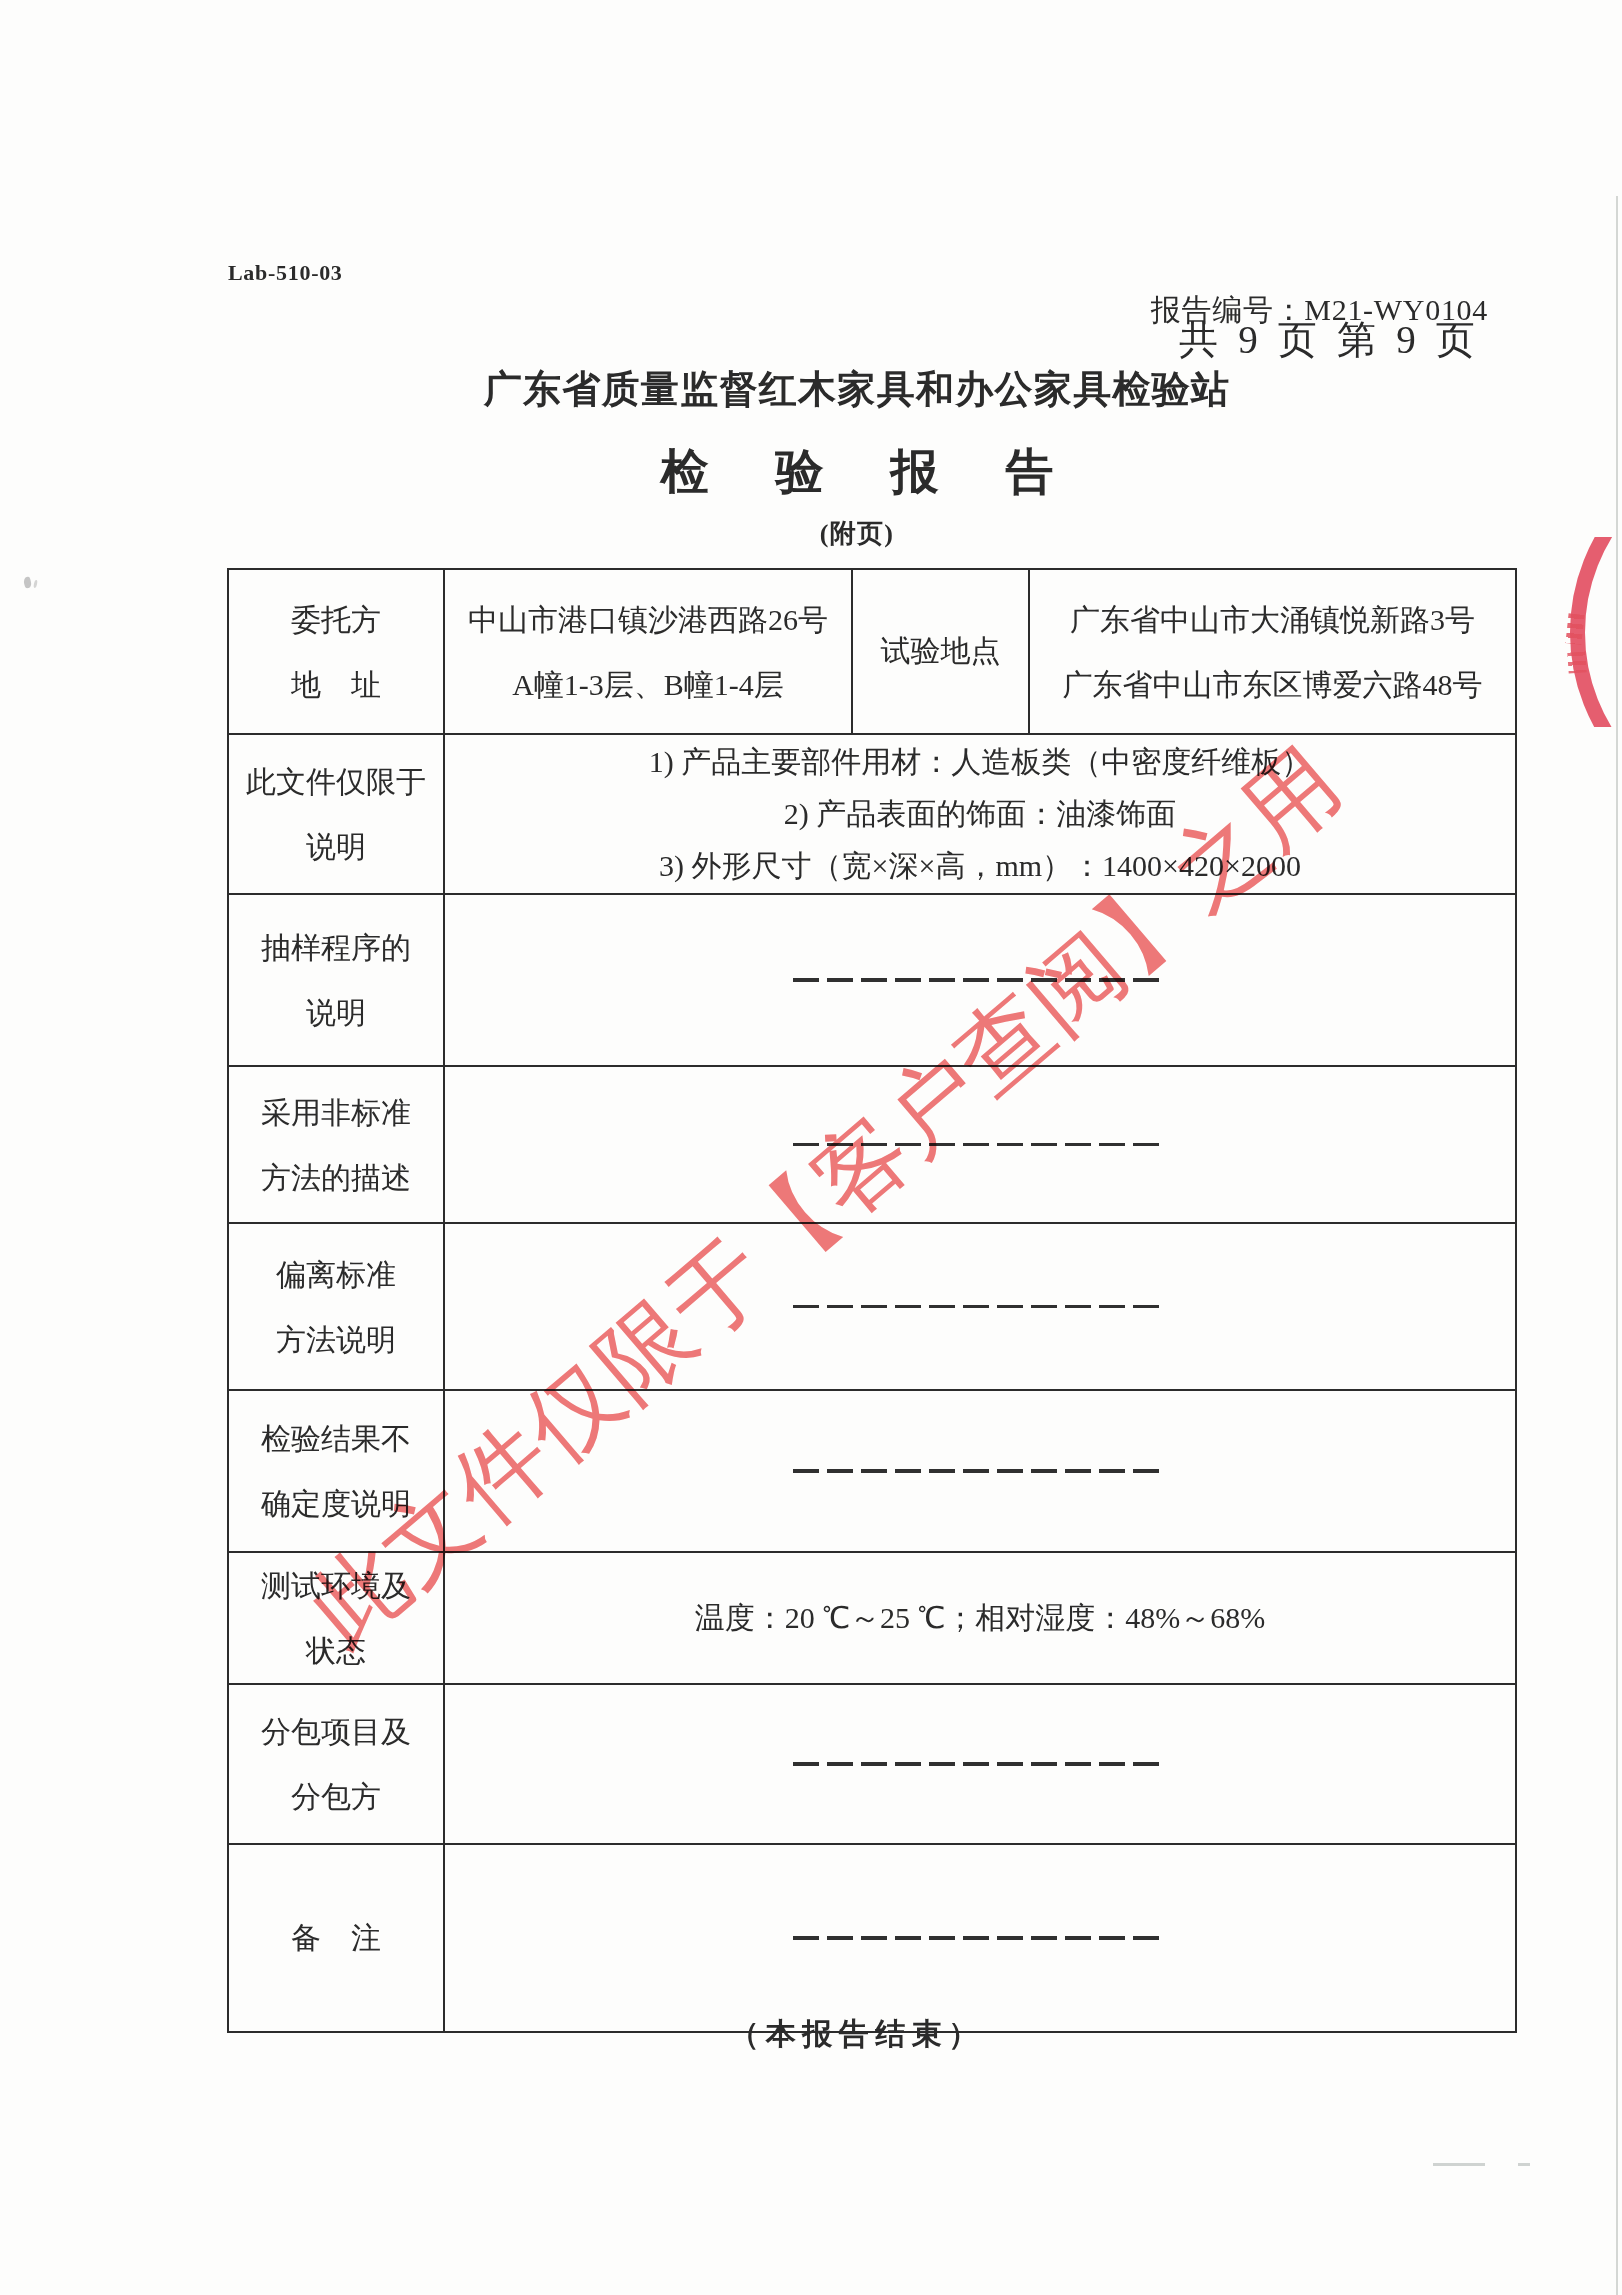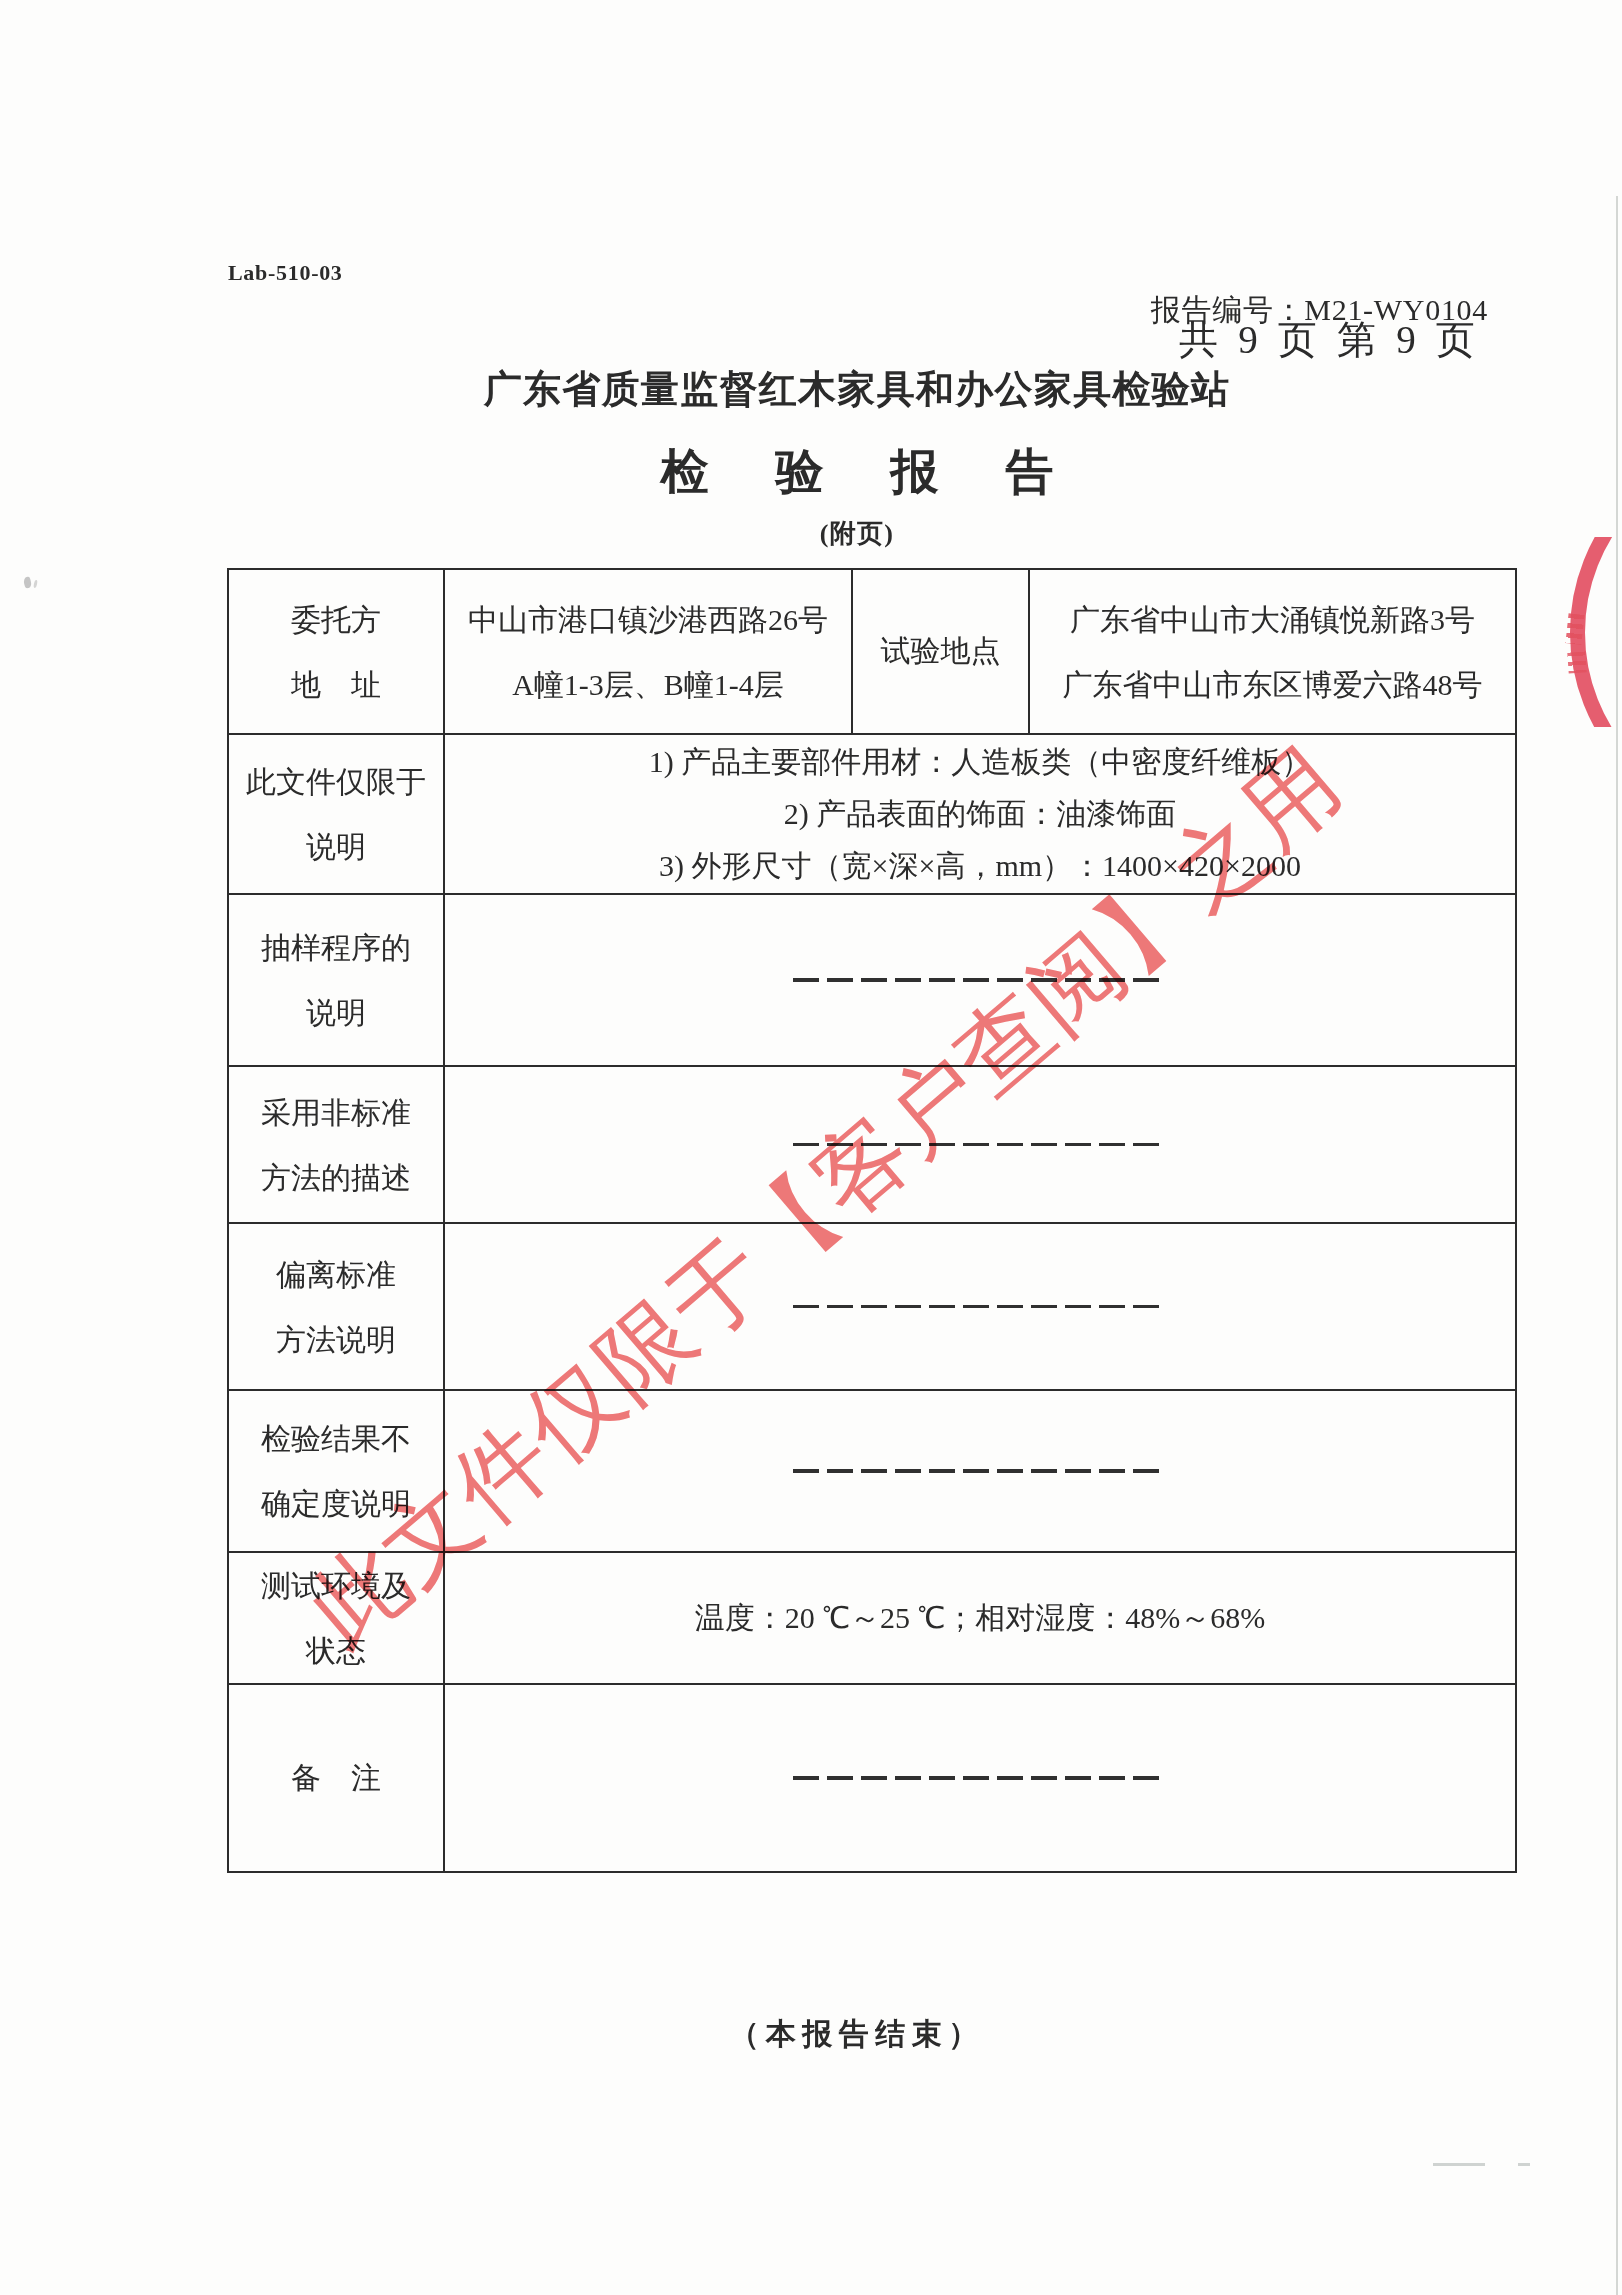--- a/index.html
+++ b/index.html
@@ -165,20 +165,29 @@
     </tr>
 
     <tr class="r7">
       <td>
         <div class="ln">测试环境及</div>
         <div class="ln">状态</div>
       </td>
       <td colspan="3">温度：20 ℃～25 ℃；相对湿度：48%～68%</td>
     </tr>
 
+    <tr class="r8">
+      <td>
+        <div class="ln">分包项目及</div>
+        <div class="ln">分包方</div>
+      </td>
+      <td colspan="3">
+        <div class="dash"></div>
+      </td>
+    </tr>
 
     <tr class="r9">
       <td>备　注</td>
       <td colspan="3">
         <div class="dash"></div>
       </td>
     </tr>
   </tbody>
     </table>
 

